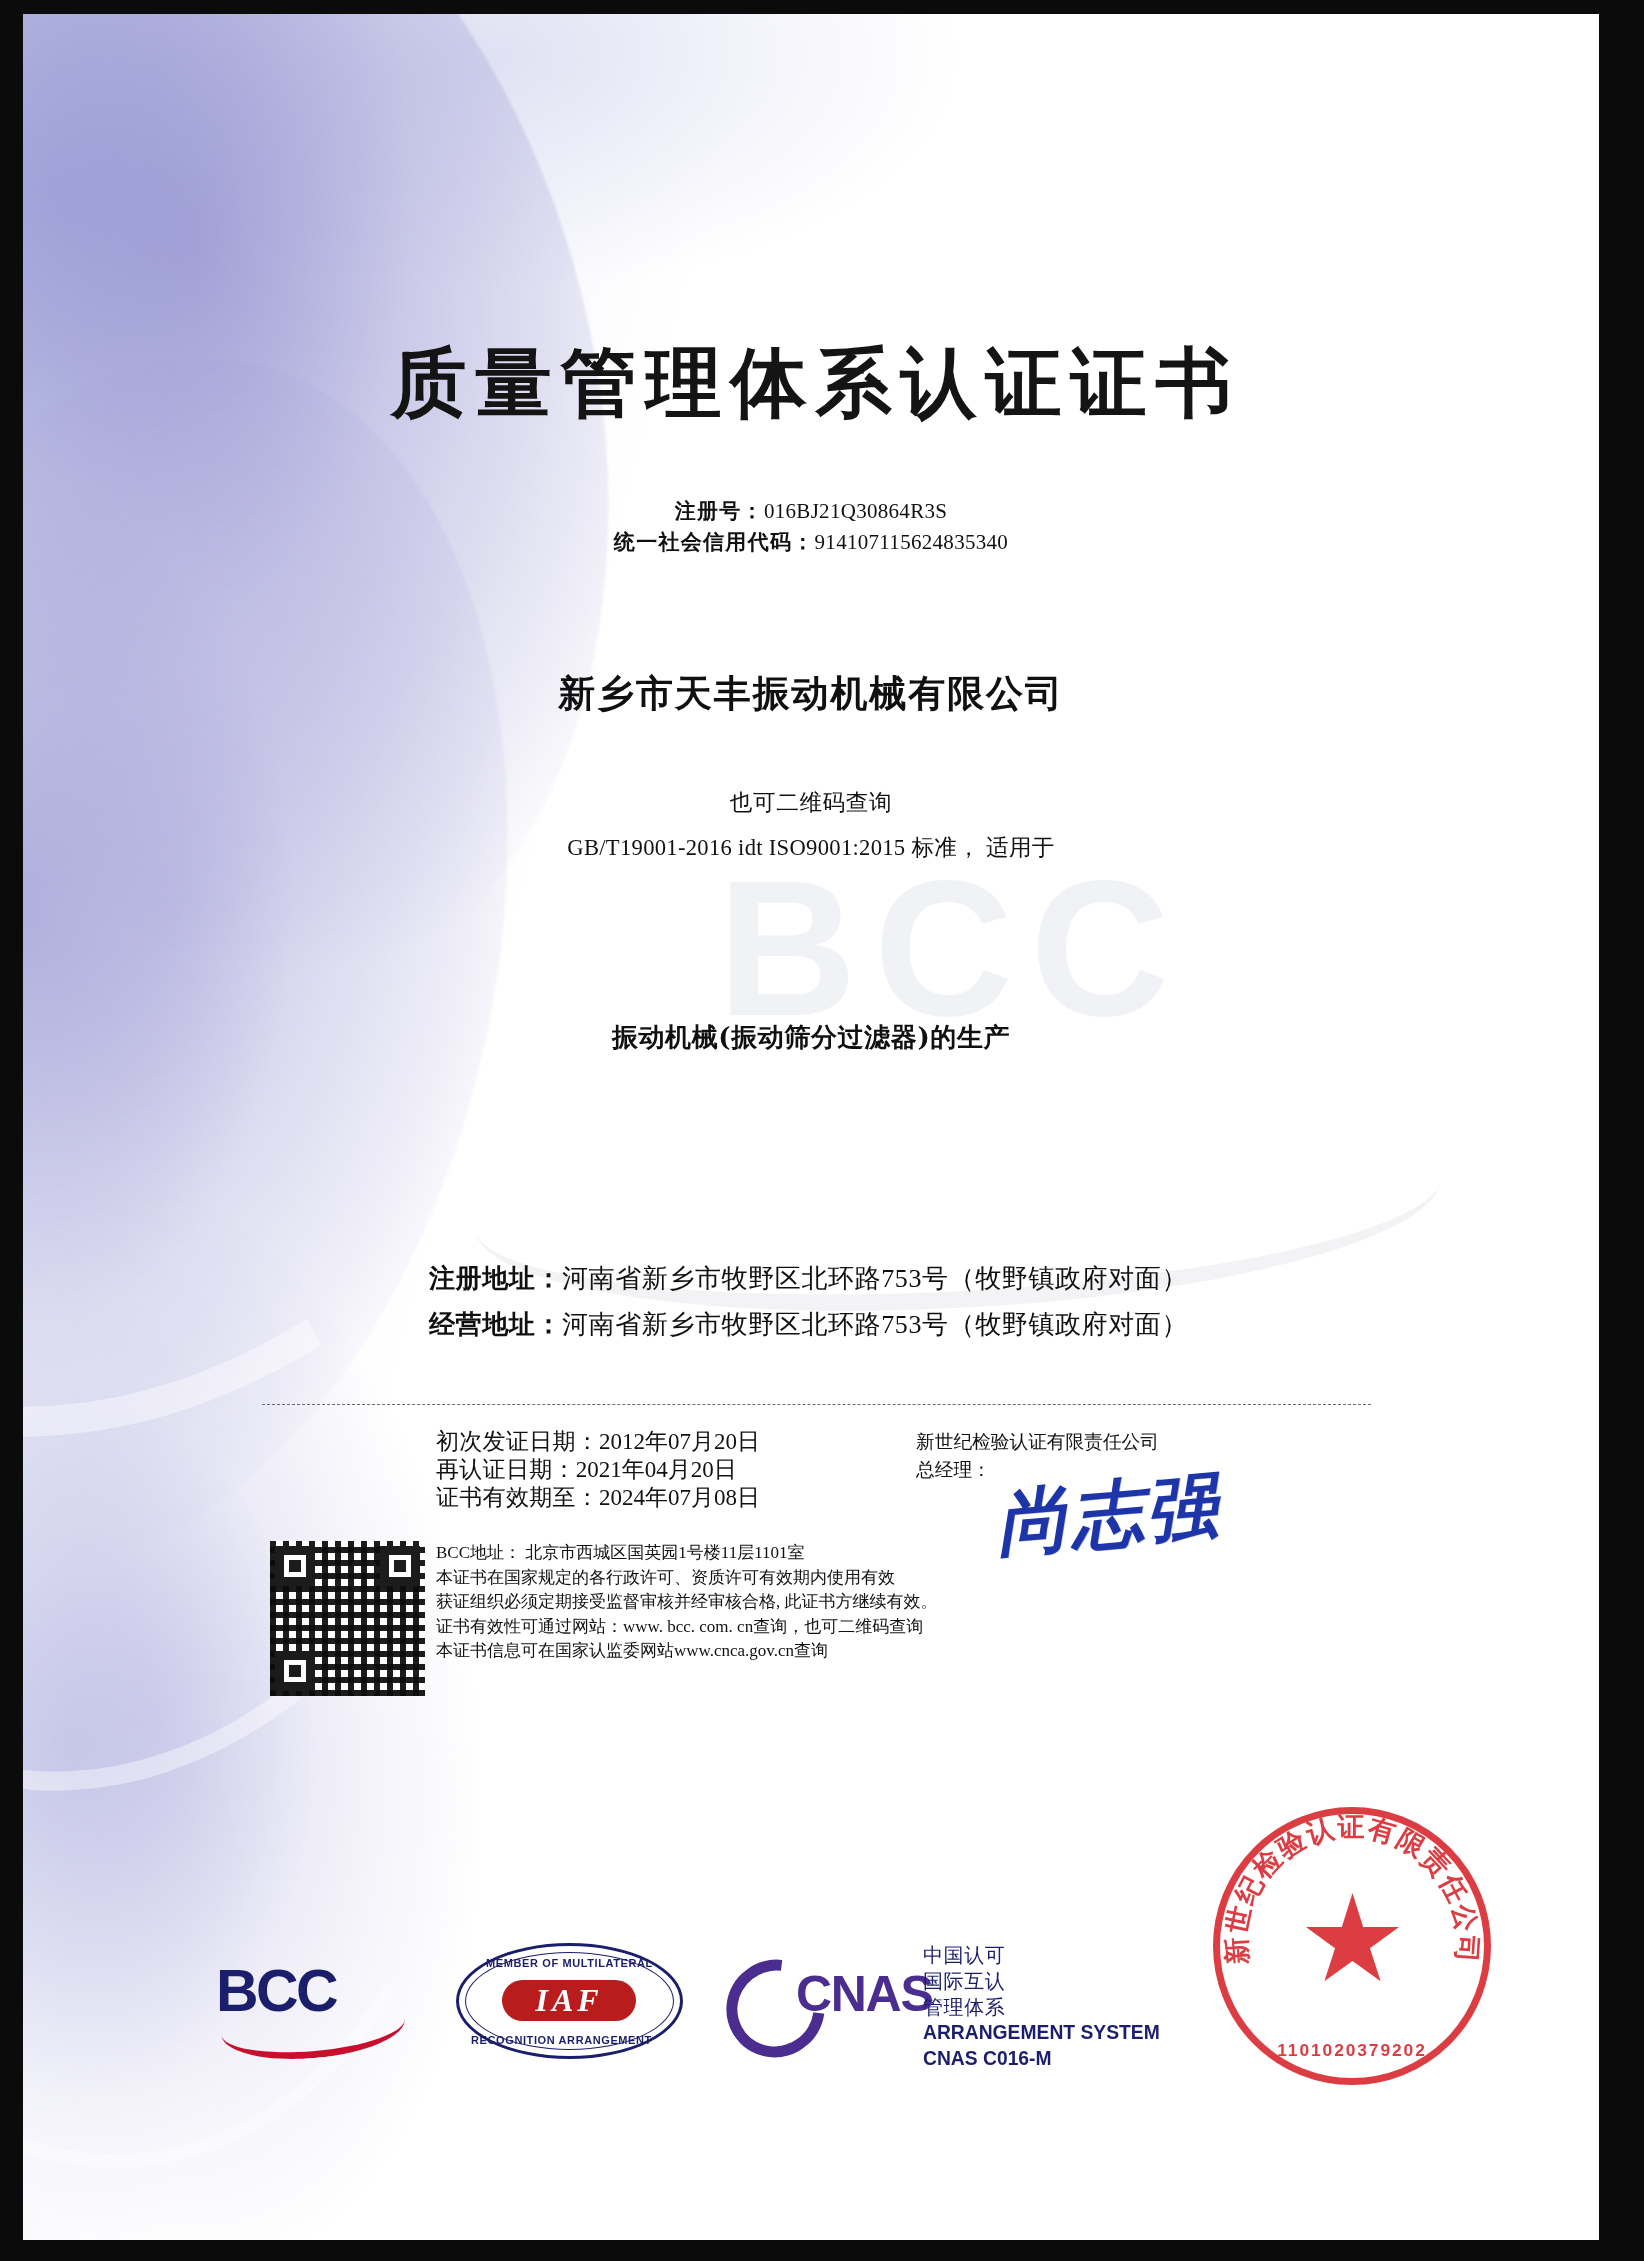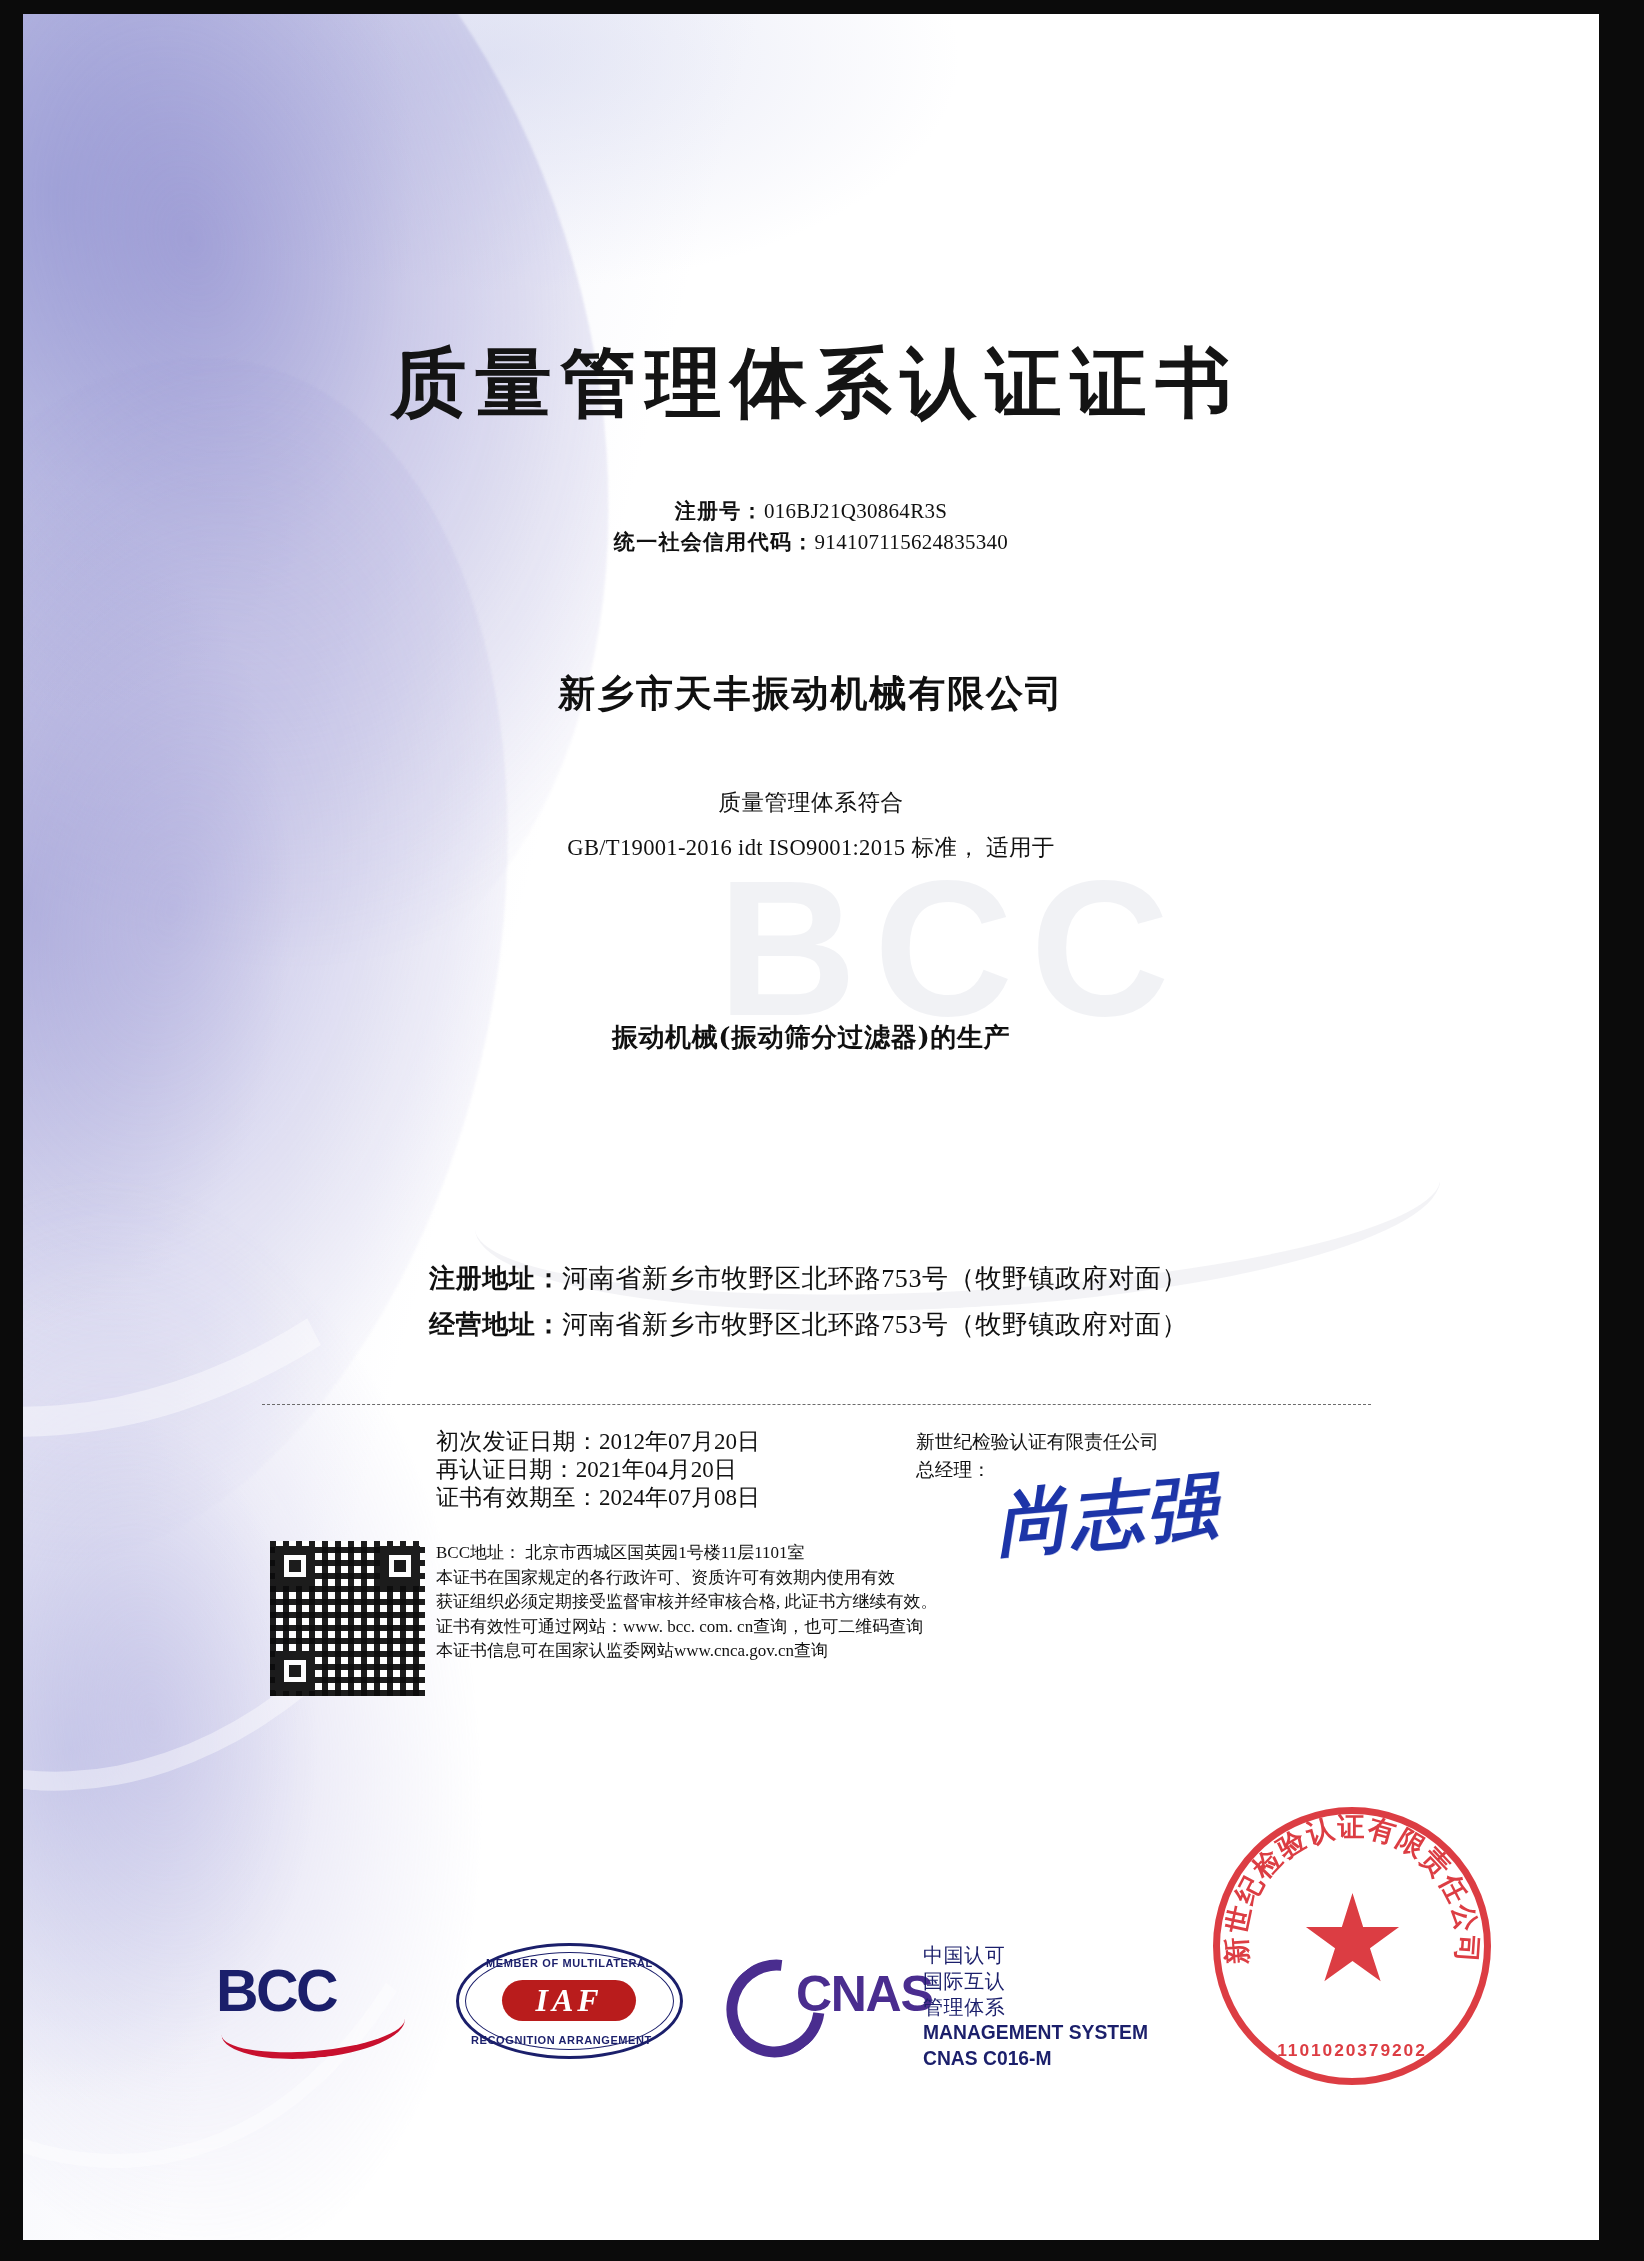--- a/index.html
+++ b/index.html
@@ -483,21 +483,21 @@
           <span class="lbl">注册号：</span><span class="val">016BJ21Q30864R3S</span>
         </div>
         <div>
           <span class="lbl">统一社会信用代码：</span><span class="val">914107115624835340</span>
         </div>
       </div>
 
 
       <div class="company">新乡市天丰振动机械有限公司</div>
 
-      <div class="conform1">质量管理体系符合</div>
+      <div class="conform1">也可二维码查询</div>
       <div class="conform2">GB/T19001-2016 idt ISO9001:2015 标准，  适用于</div>
 
       <div class="scope">振动机械(振动筛分过滤器)的生产</div>
 
       <div class="addr addr1">
         <span class="lbl">注册地址：</span><span>河南省新乡市牧野区北环路753号（牧野镇政府对面）</span>
       </div>
       <div class="addr addr2">
         <span class="lbl">经营地址：</span><span>河南省新乡市牧野区北环路753号（牧野镇政府对面）</span>
       </div>
@@ -561,21 +561,21 @@
 
         <div class="cnas-logo">
           <div class="mark"></div>
           <div class="word">CNAS</div>
         </div>
 
         <div class="cnas-text">
           <div class="cn">中国认可</div>
           <div class="cn">国际互认</div>
           <div class="cn">管理体系</div>
-          <div class="en">MANAGEMENT SYSTEM</div>
+          <div class="en">ARRANGEMENT SYSTEM</div>
           <div class="en">CNAS C016-M</div>
         </div>
       </div>
 
       <div class="seal">
         <svg class="seal-arc" viewBox="0 0 410 410">
           <defs>
             <path id="sealArcPath" d="M 48,250 A 165,165 0 1 1 362,250" fill="none"></path>
           </defs>
           <text>

